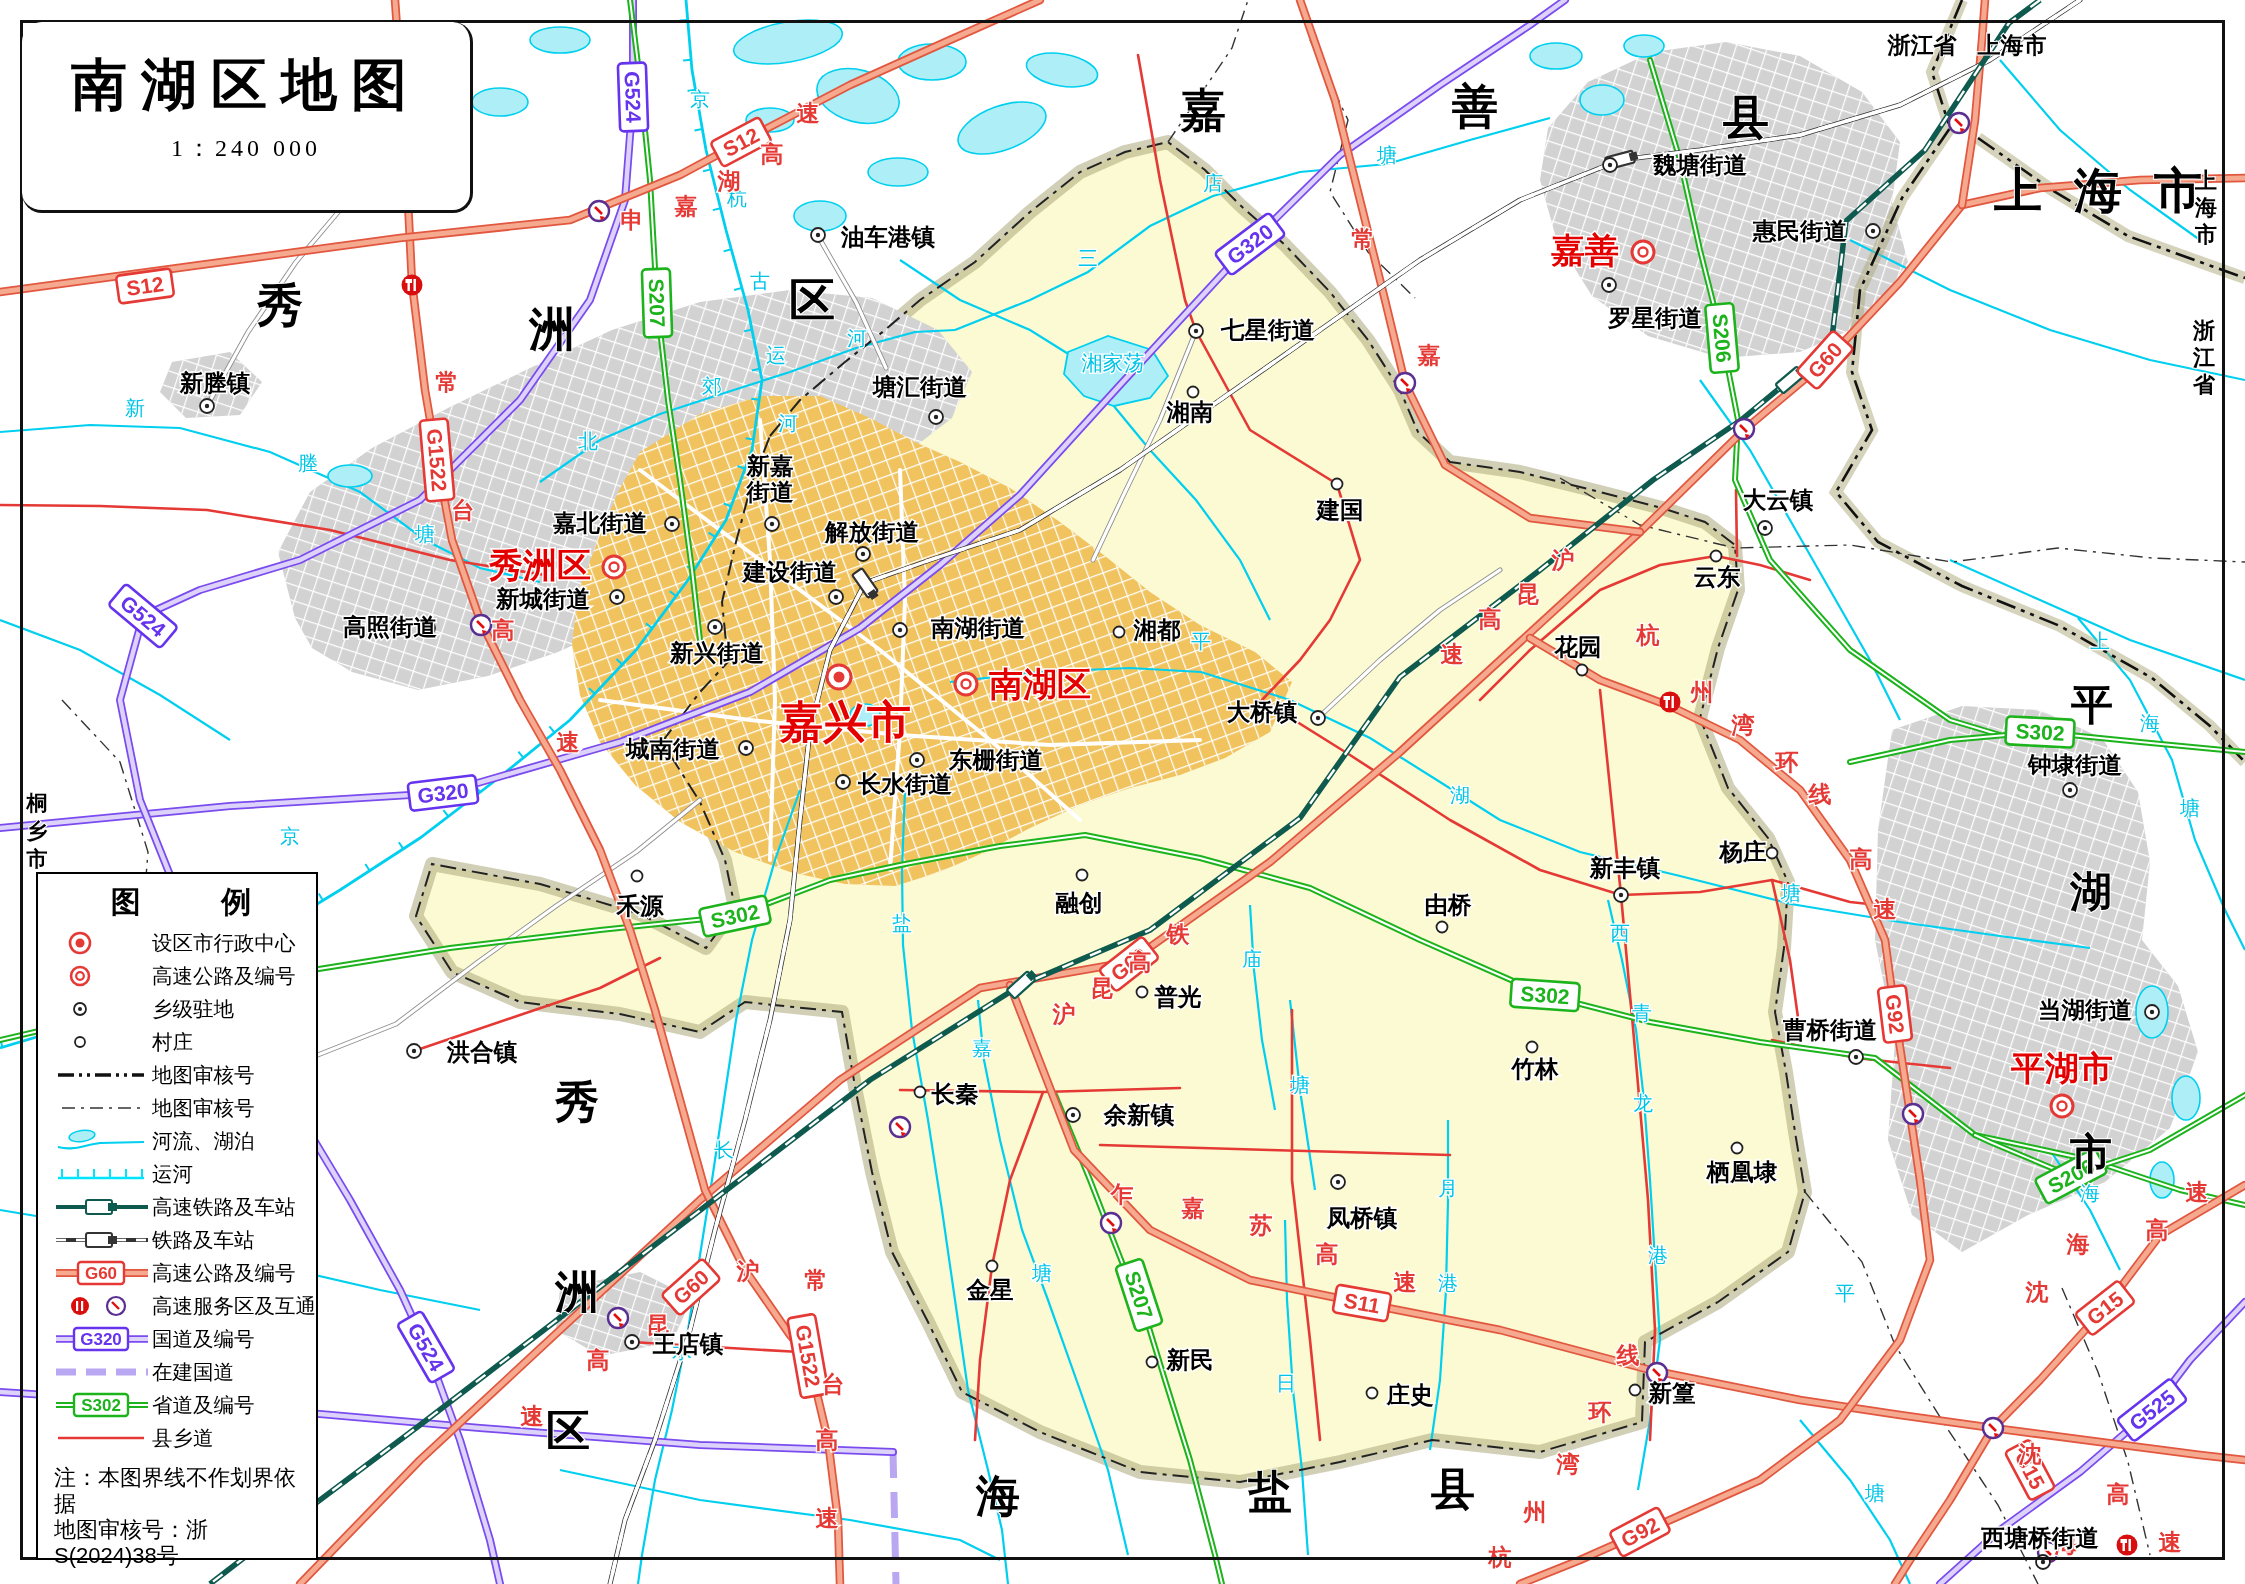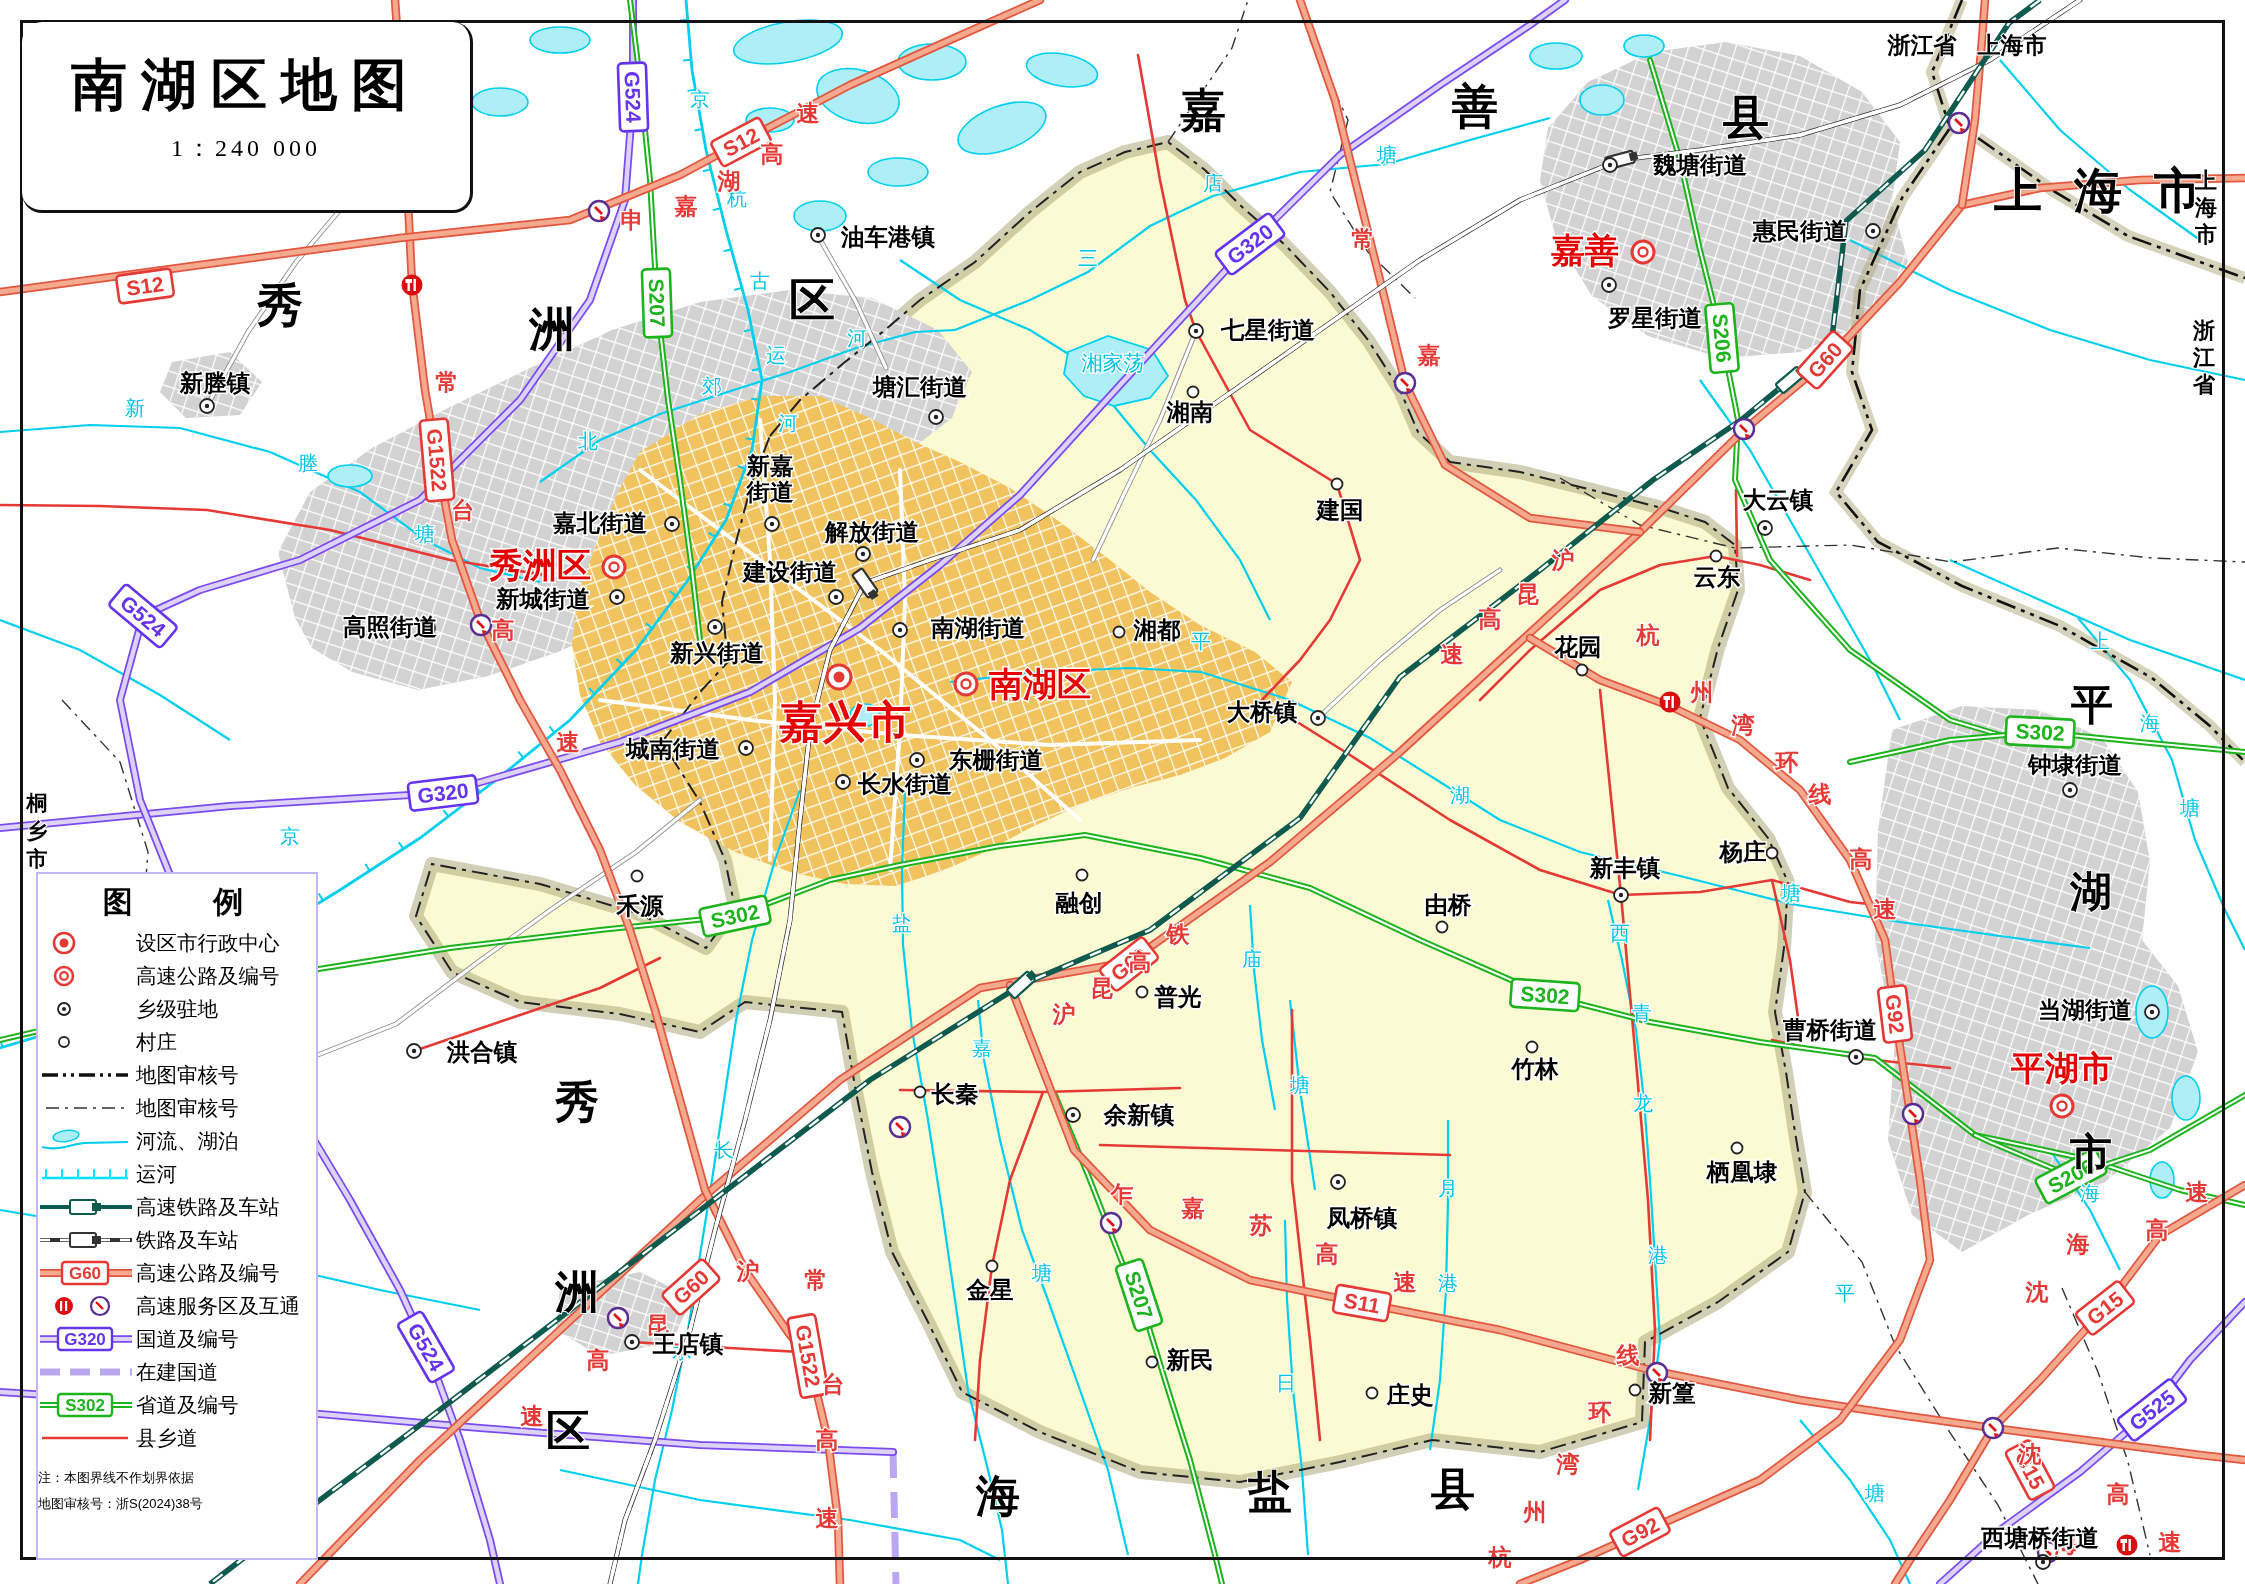--- a/index.html
+++ b/index.html
@@ -4,27 +4,27 @@
 <style>
   html,body{margin:0;padding:0;background:#e8e8e8;}
   .sheet{position:relative;width:2245px;height:1584px;background:#fff;overflow:hidden;
          font-family:"Liberation Sans","DejaVu Sans",sans-serif;}
   .frame{position:absolute;left:20px;top:20px;width:2205px;height:1540px;border:3px solid #111;box-sizing:border-box;pointer-events:none;z-index:40;}
   svg.map{position:absolute;left:0;top:0;z-index:5;}
   .titlebox{position:absolute;left:22px;top:22px;width:448px;height:188px;background:#fff;
             border-right:3px solid #111;border-bottom:3px solid #111;z-index:50;text-align:center;border-radius:20px;}
   .titlebox h1{margin:26px 0 8px 0;font-size:56px;letter-spacing:14px;color:#000;font-weight:bold;font-family:"Liberation Serif","DejaVu Serif",serif;}
   .titlebox .scale{font-size:24px;color:#000;letter-spacing:4px;font-family:"Liberation Serif","DejaVu Serif",serif;}
-  .legend{position:absolute;left:36px;top:872px;width:282px;height:688px;background:#fff;border:2px solid #c4b5fd;
-          box-sizing:border-box;z-index:50;padding:6px 8px 4px 0;}
+  .legend{position:absolute;left:36px;top:872px;width:282px;height:688px;background:#fff;border:2px solid #000000;
+          box-sizing:border-box;z-index:50;padding:6px 8px 4px 16px;}
   .legend .ltitle{text-align:center;font-size:30px;font-weight:bold;letter-spacing:36px;text-indent:36px;color:#000;margin:2px 0 6px 0;}
   .lrow{display:flex;align-items:flex-start;height:33px;}
   .lrow .sym{width:98px;flex:0 0 98px;}
   .lrow .lab{font-size:20.5px;color:#000;white-space:nowrap;}
-  .lnotes{margin-top:8px;font-size:13px;color:#000;line-height:26px;}
+  .lnotes{margin-top:8px;font-size:22px;color:#000;line-height:26px;}
 </style>
 </head>
 <body>
 
 <div class="sheet">
   <svg class="map" width="2245" height="1584" viewBox="0 0 2245 1584" id="mapsvg">
       <defs>
         <pattern id="st1" width="15" height="15" patternUnits="userSpaceOnUse" patternTransform="rotate(18)">
           <path d="M0 0H15M0 0V15" stroke="#fff" stroke-width="2.4" fill="none"></path>
         </pattern>

